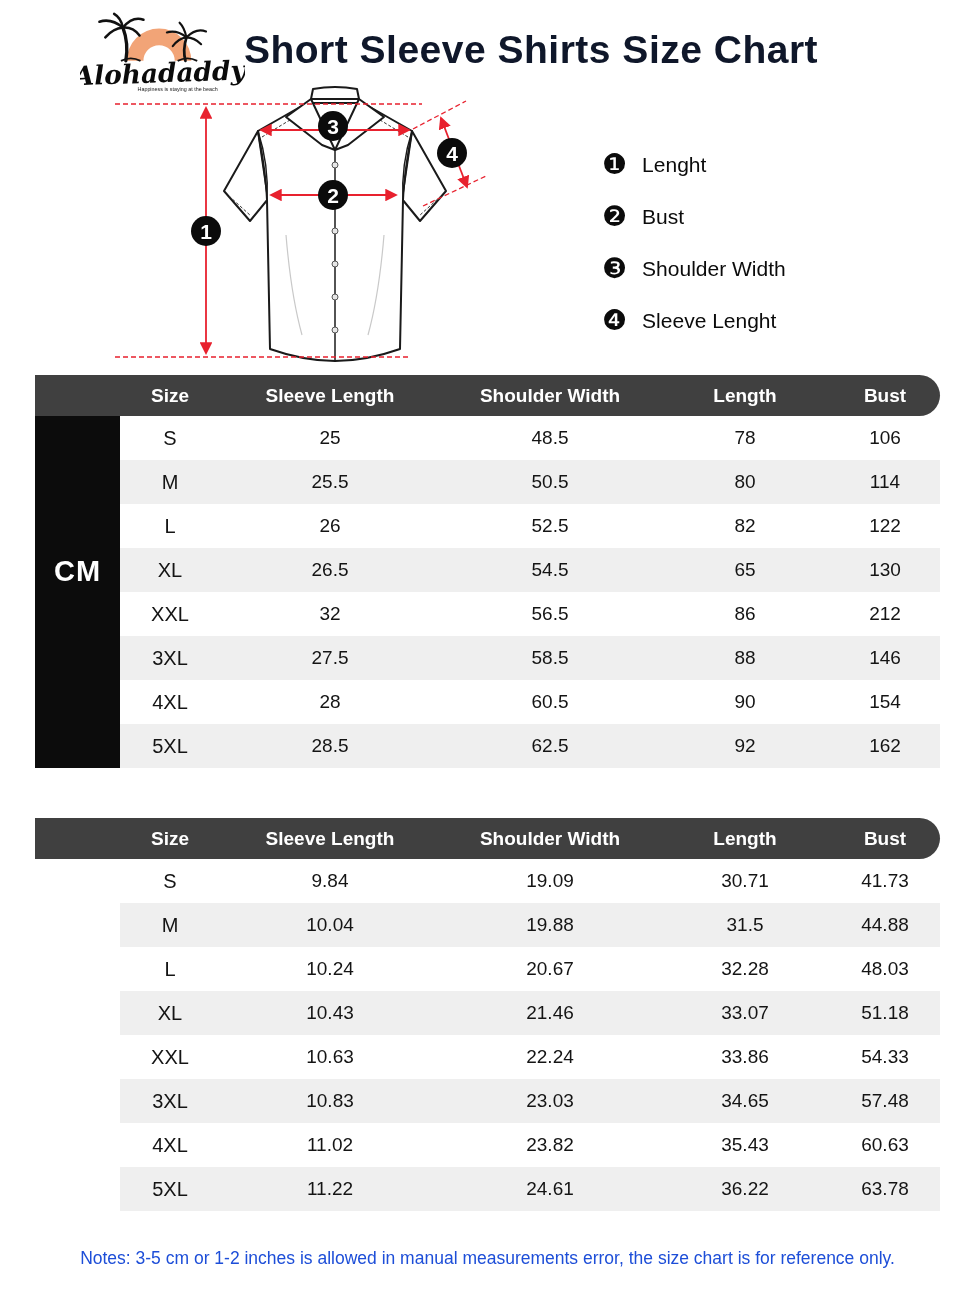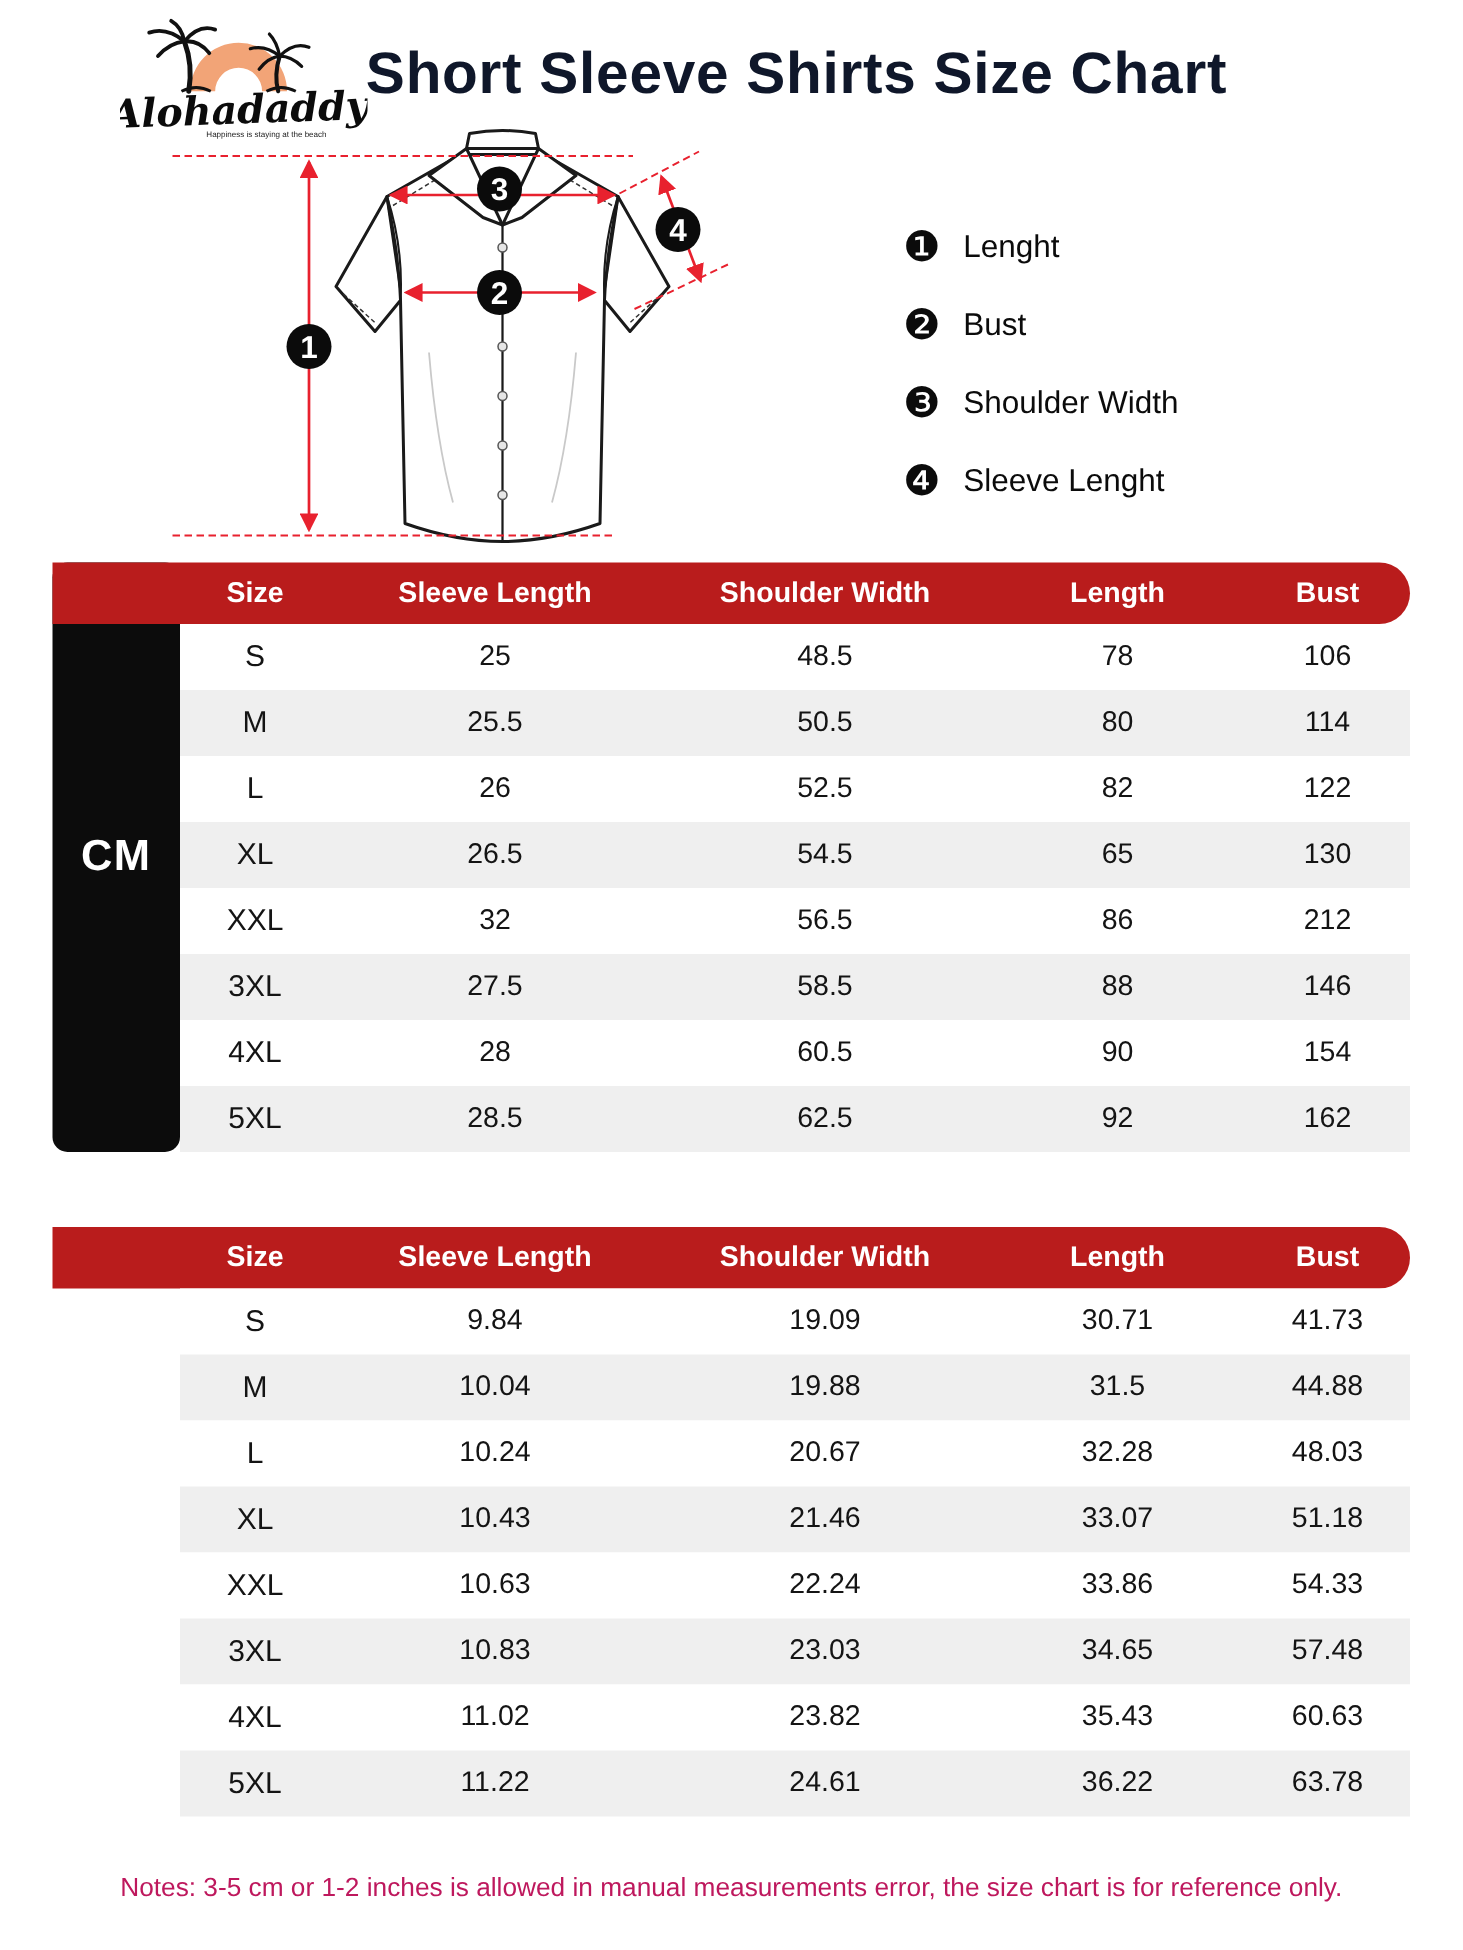--- a/index.html
+++ b/index.html
@@ -18,40 +18,40 @@
   .legend{position:absolute;left:602px;top:150px;}
   .legend-item{display:flex;align-items:center;height:30px;margin-bottom:22px;}
   .legend-marker{font-size:28px;line-height:28px;color:#0b0b0b;margin-right:15px;font-family:"DejaVu Sans",sans-serif;}
   .legend-label{font-size:21px;color:#0b0b0b;}
   
   .size-table{position:absolute;left:35px;width:905px;}
   .size-table.cm{top:375px;}
   .size-table.inch{top:818px;}
   .unit-col{
     position:absolute;left:0;top:0;bottom:0;width:85px;background:#0c0c0c;z-index:1;
-    display:flex;align-items:center;justify-content:center;border-radius:10px;
+    display:flex;align-items:center;justify-content:center;
   }
   .unit-label{color:#fff;font-weight:bold;font-size:29px;letter-spacing:1px;}
   .header-bar{
-    position:relative;z-index:2;height:41px;background:#b91c1c;
+    position:relative;z-index:2;height:41px;background:#404040;
     border-radius:0 22px 22px 0;
     display:grid;grid-template-columns:85px 100px 220px 220px 170px 110px;
     align-items:center;
   }
   .hcell{color:#fff;font-weight:bold;font-size:19px;text-align:center;}
   .tbody{margin-left:85px;position:relative;z-index:2;}
   .trow{
     display:grid;grid-template-columns:100px 220px 220px 170px 110px;
     height:44px;align-items:center;background:#ffffff;
   }
   .trow:nth-child(even){background:#efefef;}
   .tcell{text-align:center;font-size:19px;color:#141414;}
   .size-cell{font-size:20px;}
   
-  .notes{position:absolute;top:1248px;left:0;width:100%;text-align:center;font-size:17.5px;color:#be185d;}
+  .notes{position:absolute;top:1248px;left:0;width:100%;text-align:center;font-size:17.5px;color:#1d4ed8;}
 </style>
 </head>
 <body>
 
 <div class="page">
 
   <svg class="logo" viewBox="0 0 165 88">
 
     <path d="M46 52 A 33 33 0 0 1 112 52 L 95 52 A 16 16 0 0 0 63 52 Z" fill="#F2A477"></path>
 

